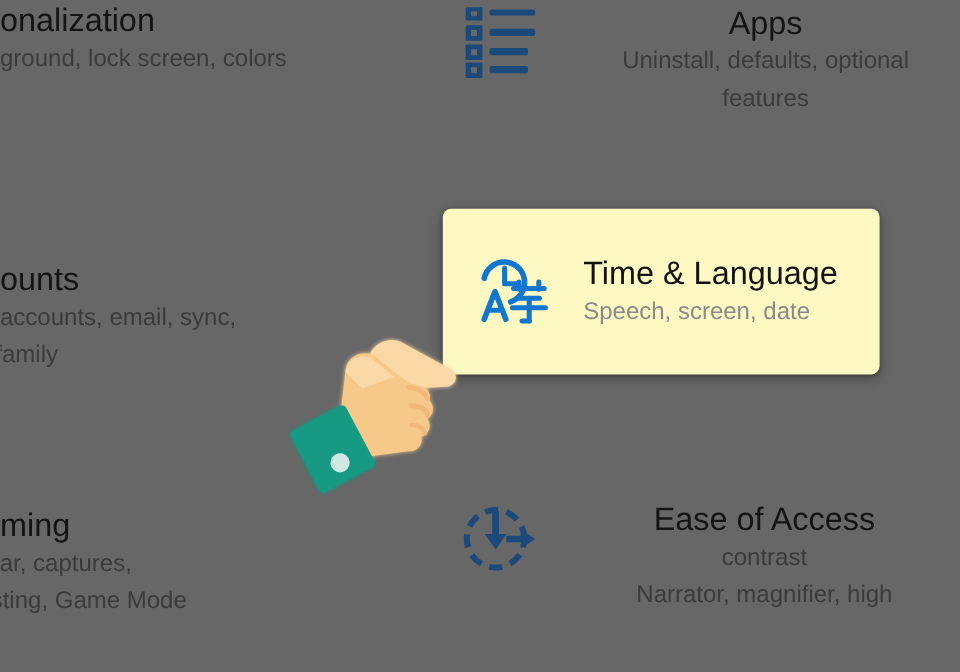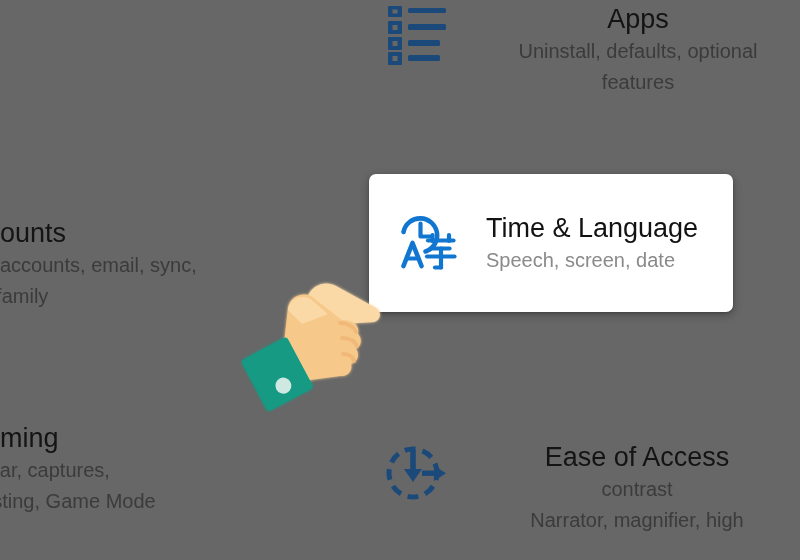--- a/index.html
+++ b/index.html
@@ -82,21 +82,21 @@
     margin-left: -40px;
   }
 
   
   #card {
     position: absolute;
     left: 369px;
     top: 174px;
     width: 364px;
     height: 138px;
-    background: #ffffff;
+    background: #fef9c3;
     border-radius: 7px;
     box-shadow: 0 3px 10px rgba(0,0,0,0.28), 0 1px 3px rgba(0,0,0,0.22);
     display: flex;
     align-items: center;
     box-sizing: border-box;
     padding-left: 22px;
   }
   #card .card-icon {
     flex: 0 0 auto;
     width: 66px;
@@ -130,20 +130,26 @@
     pointer-events: none;
   }
 
   svg { display: block; overflow: visible; }
 </style>
 </head>
 <body>
 
 <div id="stage">
 
+  <div class="tile left" style="top:0px; width:380px;">
+    <div class="tile-text clip-left">
+      <div class="tile-title">onalization</div>
+      <div class="tile-sub">ground, lock screen, colors</div>
+    </div>
+  </div>
 
   <div class="tile right" style="left:388px; top:2px; width:400px;">
     <div class="tile-icon" style="width:60px;height:56px;margin-top:4px;">
       <svg width="60" height="56" viewBox="0 0 60 56">
         <g fill="#1b4a7a">
           <rect x="0" y="0" width="14" height="11" rx="1"></rect>
           <rect x="4.5" y="3.5" width="5" height="4" fill="#676767"></rect>
           <rect x="20" y="2" width="38" height="5" rx="1.5"></rect>
 
           <rect x="0" y="15" width="14" height="13" rx="1"></rect>
@@ -176,21 +182,21 @@
   </div>
 
   <div class="tile left" style="top:421px; width:300px;justify-content:center;">
     <div class="tile-text clip-left-4">
       <div class="tile-title">ming</div>
       <div class="tile-sub clip-left-5">e bar, captures,</div>
       <div class="tile-sub clip-left-6">dcasting, Game Mode</div>
     </div>
   </div>
 
-  <div class="tile right" style="left:386px; top:440px; width:400px;">
+  <div class="tile right" style="left:386px; top:416px; width:400px;">
     <div class="tile-icon" style="width:64px;height:62px;margin-top:2px;">
       <svg width="64" height="62" viewBox="0 0 64 62">
         <g fill="none" stroke="#1b4a7a" stroke-width="5" stroke-linecap="butt">
           <circle cx="27" cy="31" r="24" stroke-dasharray="11 7" stroke-dashoffset="4"></circle>
         </g>
         <g fill="#1b4a7a">
           <rect x="24.2" y="8" width="5.6" height="22"></rect>
           <path d="M18 27 L36 27 L27 40 Z"></path>
           <rect x="36" y="28.5" width="18" height="5.4"></rect>
           <path d="M48 23.5 L60 31.2 L48 39 Z"></path>

